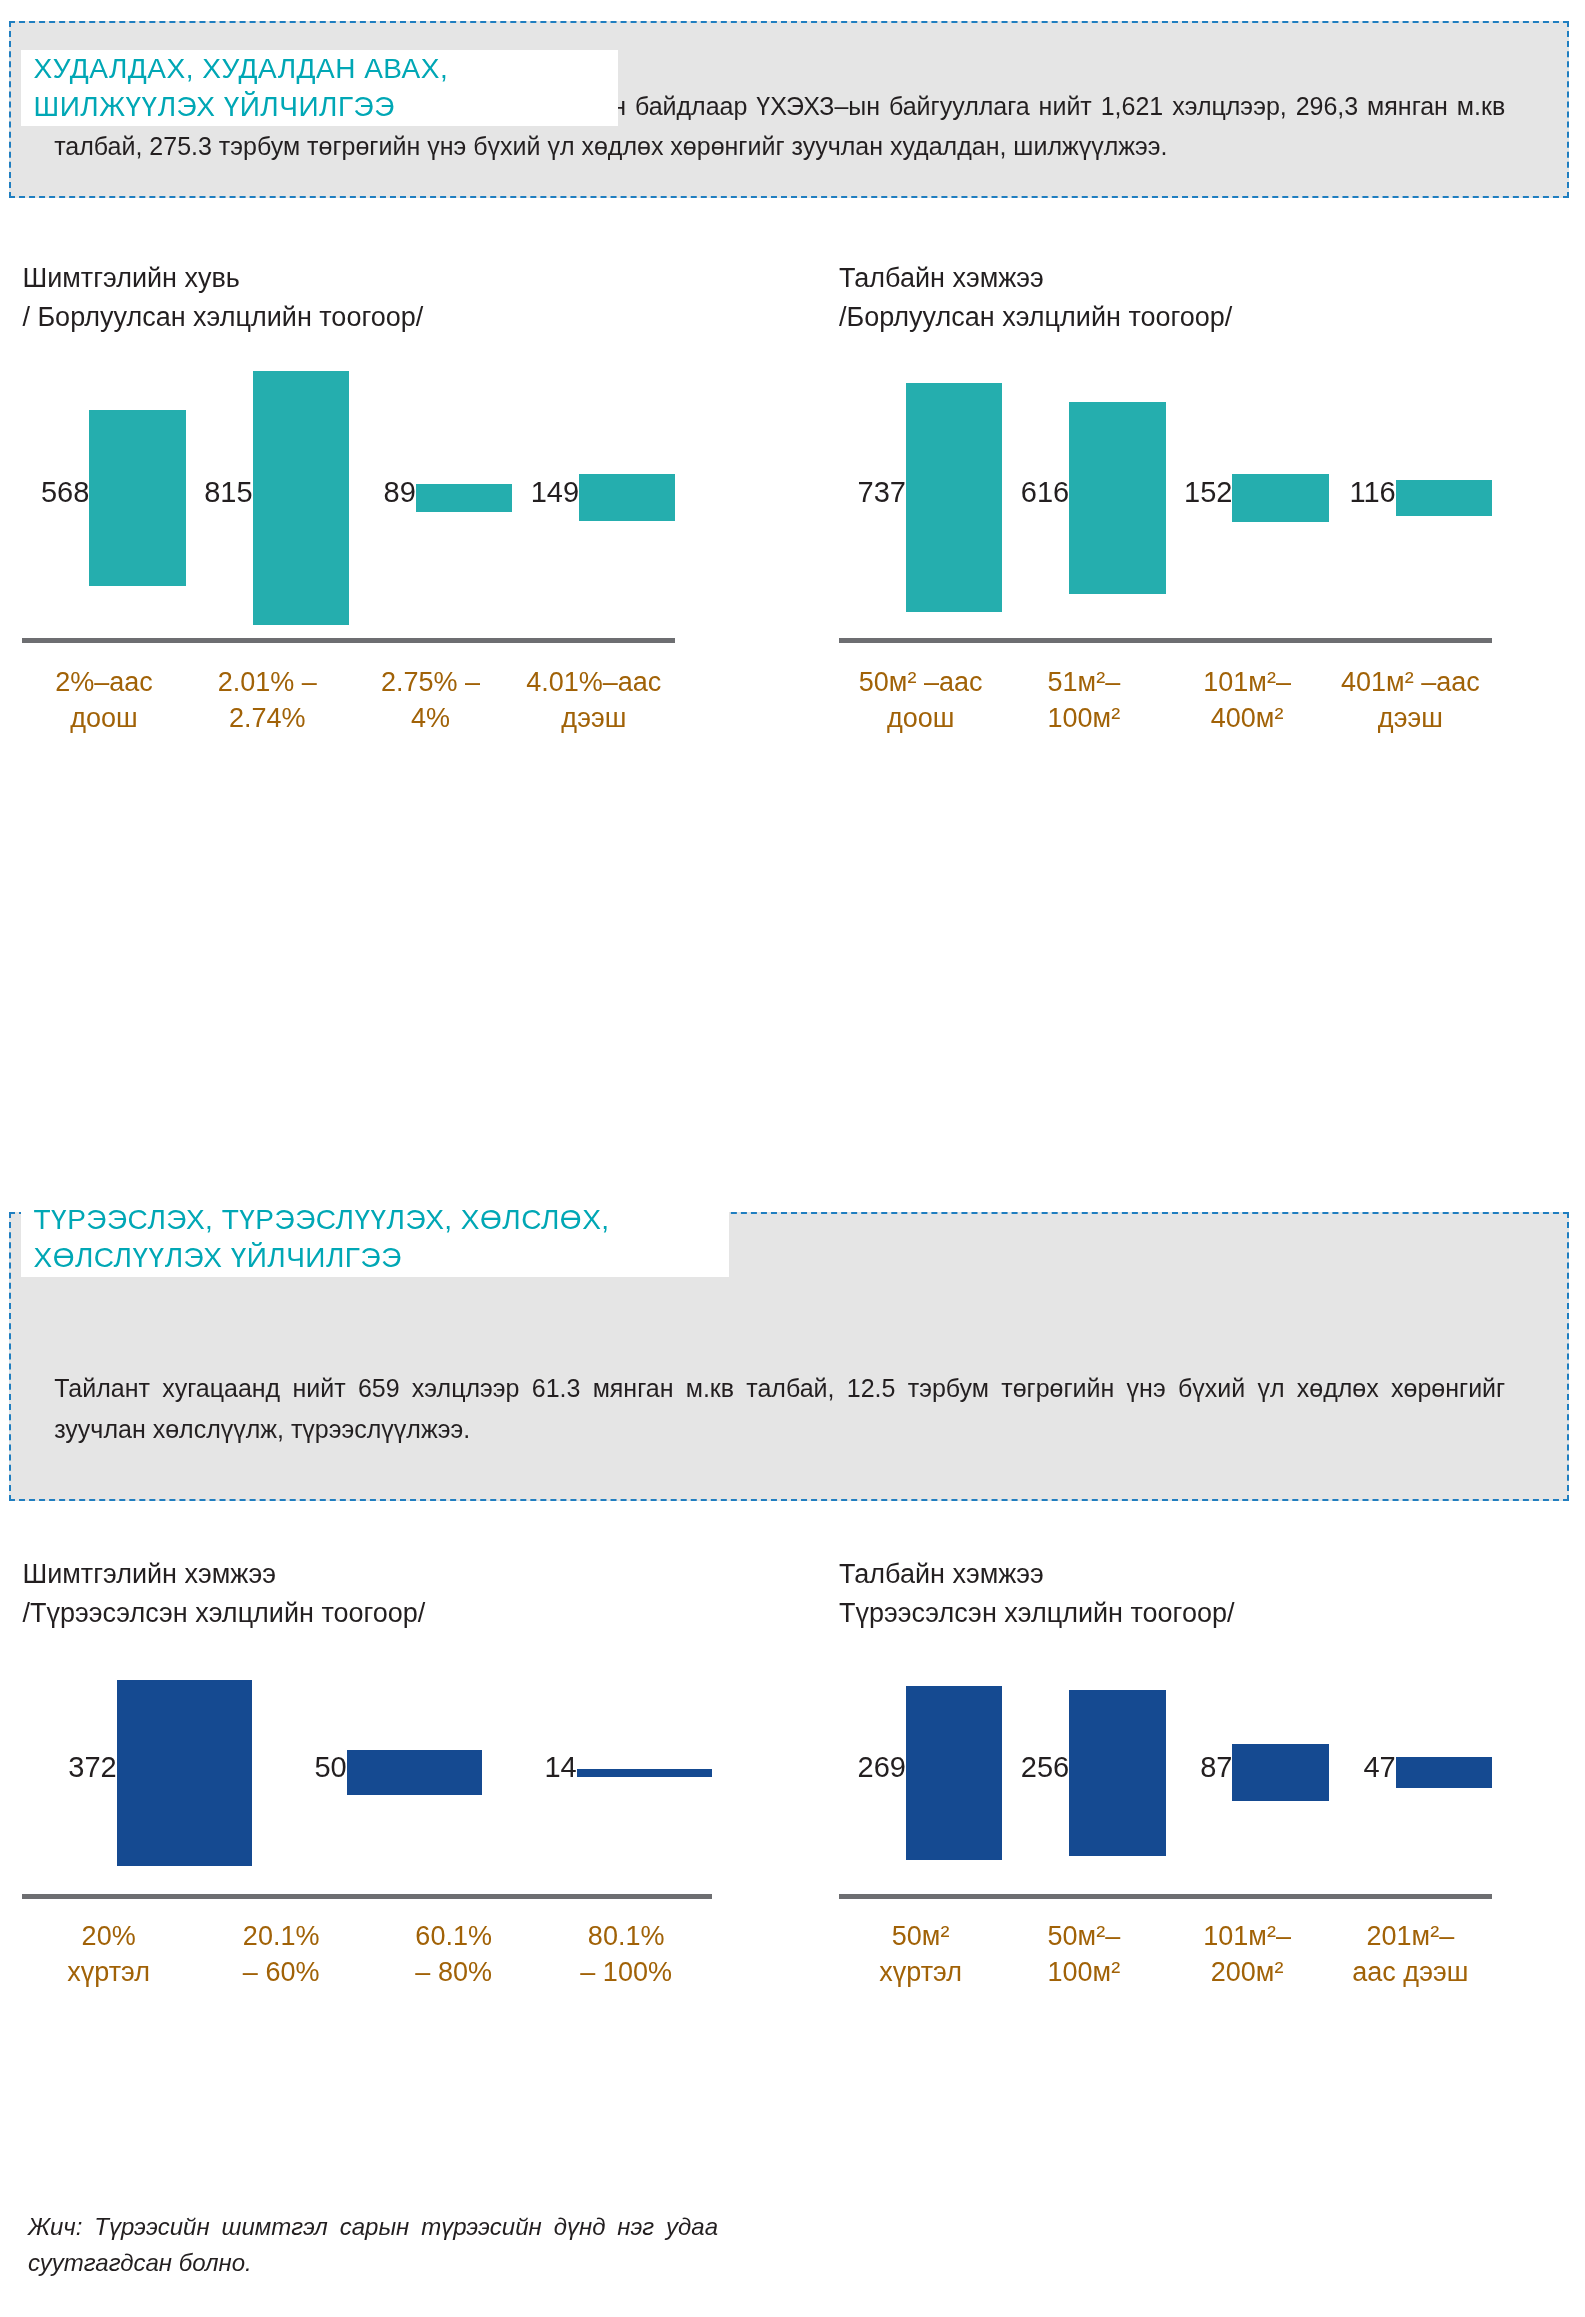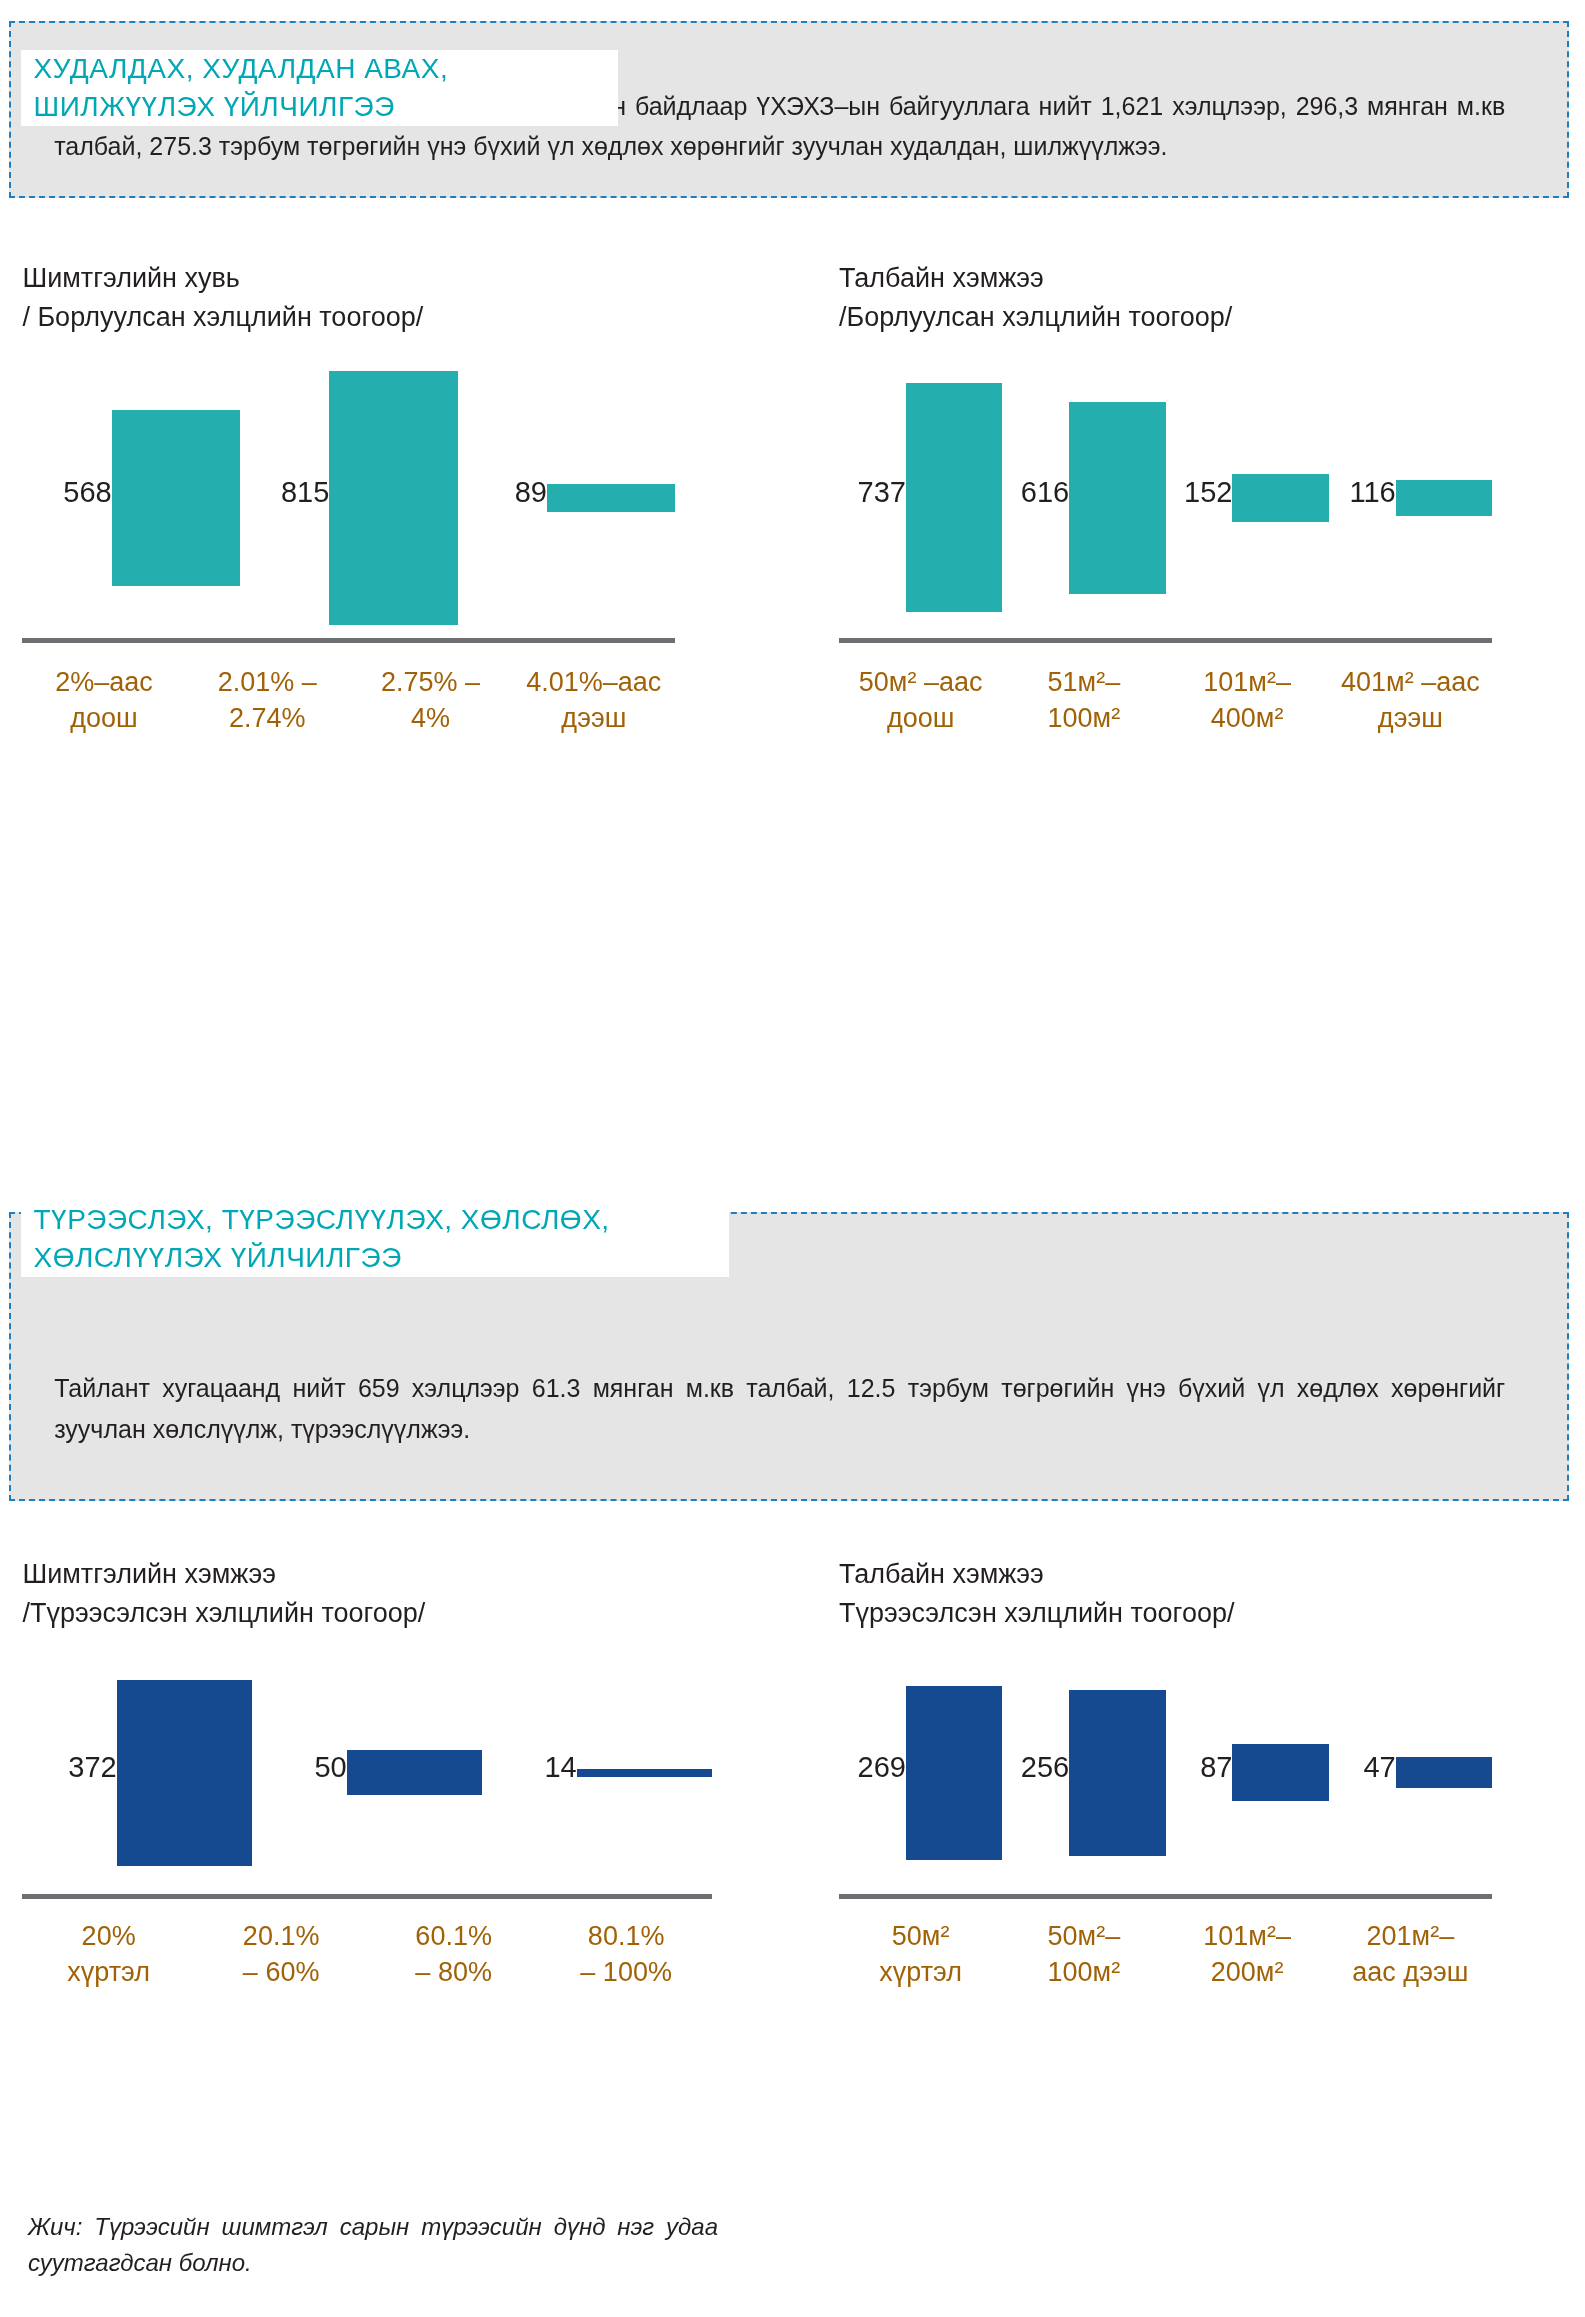--- a/index.html
+++ b/index.html
@@ -125,20 +125,24 @@
         <div class="bar" style="height:176px; background:#25aeae;"></div>
       </div>
       <div class="bar-slot">
         <div class="bar-value">815</div>
         <div class="bar" style="height:254px; background:#25aeae;"></div>
       </div>
       <div class="bar-slot">
         <div class="bar-value">89</div>
         <div class="bar" style="height:28px; background:#25aeae;"></div>
       </div>
+      <div class="bar-slot">
+        <div class="bar-value">149</div>
+        <div class="bar" style="height:47px; background:#25aeae;"></div>
+      </div>
     </div>
     <div class="axis-line" style="bottom:-5.6px; background:#6d6e71;"></div>
   </div>
   <div class="tick-row" style="margin-top:26px;">
     <div class="tick">2%–аас
 доош</div>
     <div class="tick">2.01% –
 2.74%</div>
     <div class="tick">2.75% –
 4%</div>

